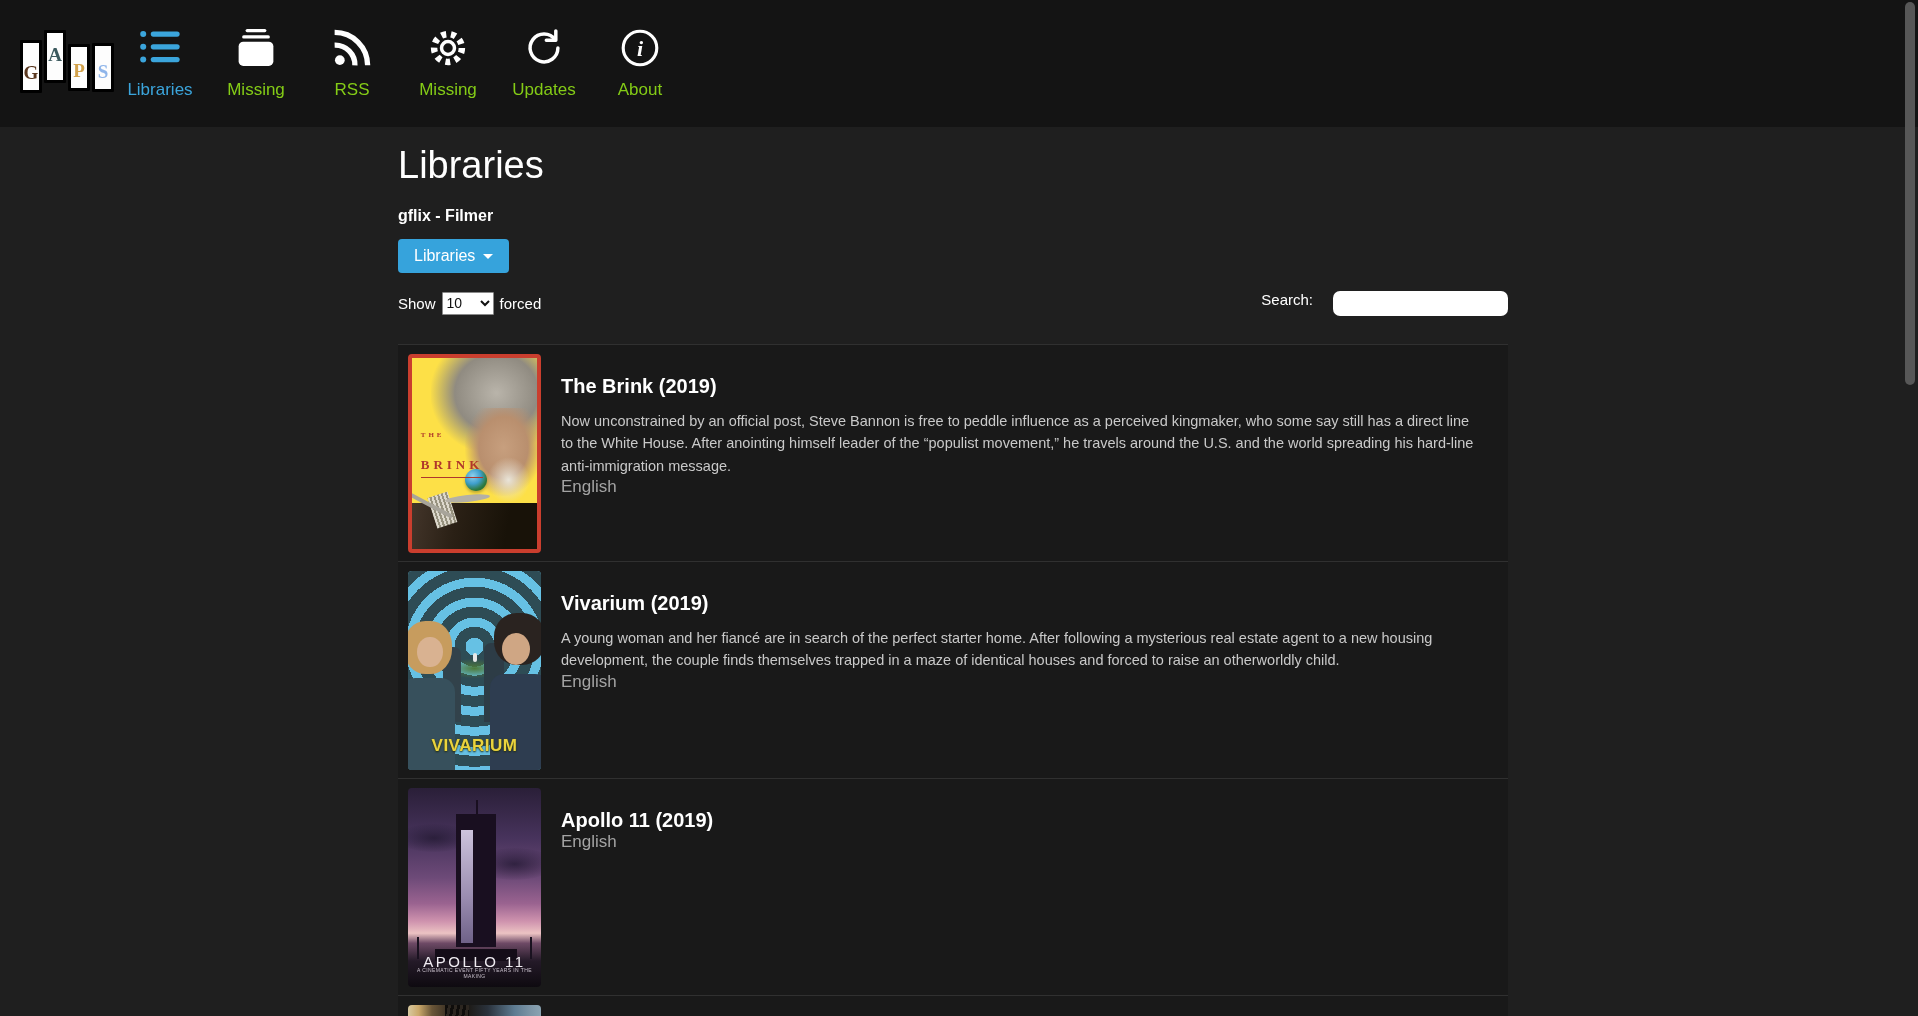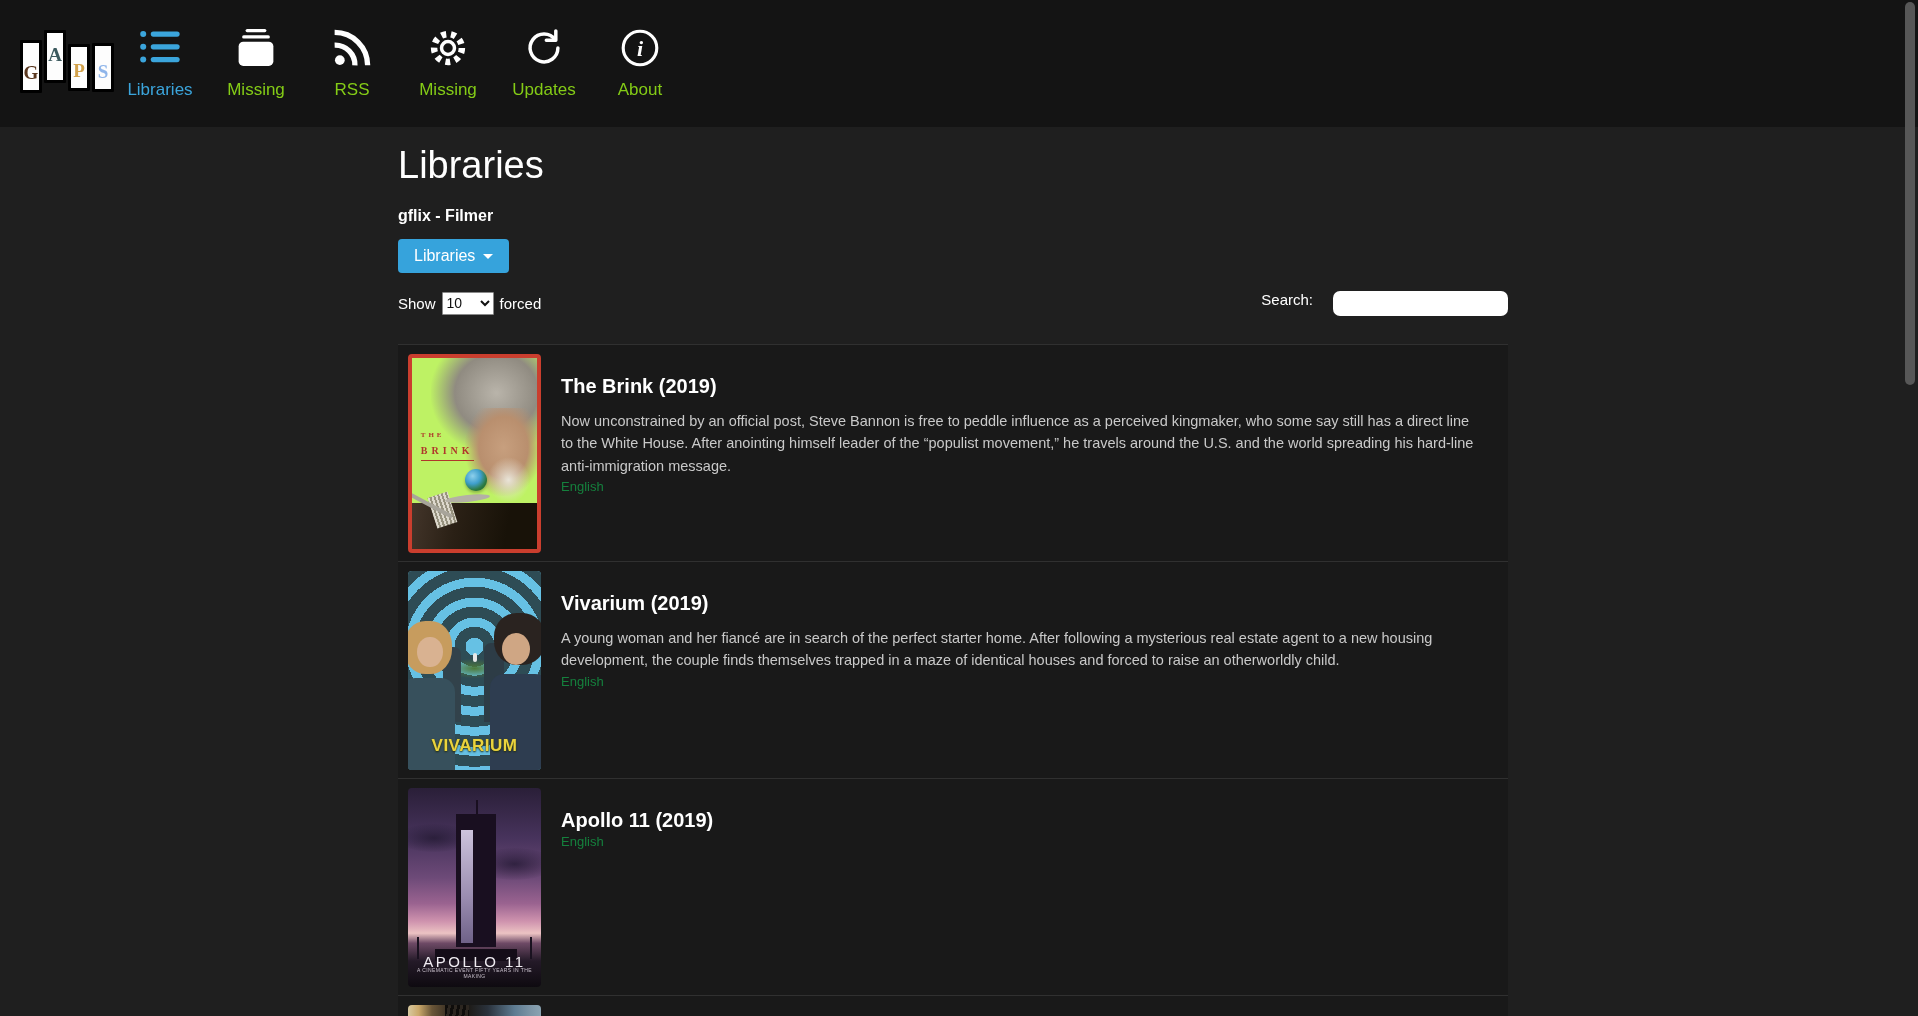--- a/index.html
+++ b/index.html
@@ -42,38 +42,38 @@
   .search-box { display:flex; align-items:flex-start; gap:20px; }
   .search-box input { width:175px; height:25px; border:none; border-radius:7px; background:#fff; padding:0 9px;
                       font-size:14px; color:#111; font-family:inherit; outline:none; }
 
   
   .movie-table { margin-top:28px; }
   .movie-row { display:flex; border-top:1px solid #303030; background:#191919; padding:9px 10px 8px; min-height:217px; }
   .movie-info { margin-left:20px; width:915px; }
   .movie-info h4 { margin-top:20px; font-size:20px; line-height:24px; font-weight:700; color:#fff; }
   .movie-info p  { margin-top:12px; font-size:14.5px; line-height:22.4px; color:#c9c9c9; }
-  .movie-info a  { display:inline-block; font-size:13px; color:#15803d; text-decoration:none; cursor:pointer; }
+  .movie-info a  { display:inline-block; font-size:17px; color:#a3a3a3; text-decoration:none; cursor:pointer; }
 
   .poster { position:relative; width:133px; height:199px; border-radius:4px; overflow:hidden; flex:none; cursor:pointer; }
   .poster.selected { border:4px solid #ca3e2e; }
   .poster > div { position:absolute; }
 
   
-  .poster-brink { background:#bef264;padding-left:25px; }
+  .poster-brink { background:#fde047;padding-left:25px; }
   .bk-hair  { right:-10%; top:-8%; width:95%; height:58%;
               background:radial-gradient(ellipse at 55% 45%, #b9b4aa 0%, #908b81 45%, rgba(144,139,129,0) 72%); }
   .bk-face  { right:-4%; top:26%; width:62%; height:46%;
               background:radial-gradient(ellipse at 50% 45%, #c79f7e 0%, #b98f6e 45%, rgba(185,143,110,0) 72%); }
   .bk-beard { right:6%; top:52%; width:34%; height:24%;
               background:radial-gradient(ellipse, #e9e4d8 0%, rgba(233,228,216,0) 70%); }
   .bk-title { left:7%; top:38%; color:#b0372b; font-family:"Liberation Serif", serif; font-weight:bold;
               border-bottom:1px solid #b0372b; padding-bottom:4px; }
   .bk-title .l1 { display:block; font-size:7px; letter-spacing:3px; }
-  .bk-title .l2 { display:block; font-size:10px; letter-spacing:4px; margin-top:6px; }
+  .bk-title .l2 { display:block; font-size:13px; letter-spacing:4px; margin-top:18px; }
   .bk-spoon { left:26%; top:71.5%; width:36%; height:7px; border-radius:50%; background:#b4b0a6; transform:rotate(-6deg); }
   .bk-handle{ left:-6%; top:76%; width:40%; height:4px; background:#a8a49a; transform:rotate(28deg); }
   .bk-globe { left:42%; top:58%; width:22px; height:22px; border-radius:50%;
               background:radial-gradient(circle at 35% 32%, #8ed0ec 0%, #3f9fcd 38%, #2e7a3f 68%, #1d5a2e 100%);
               box-shadow:0 2px 3px rgba(0,0,0,.25); }
   .bk-suit  { left:0; bottom:0; width:100%; height:24%;
               background:linear-gradient(100deg, #43352a 0%, #2a2015 35%, #181208 75%); }
   .bk-cuff  { left:16%; bottom:12%; width:17%; height:17%; transform:rotate(-18deg);
               background:repeating-linear-gradient(90deg,#ddd8cc 0 2px,#97927f 2px 4px); }
 

